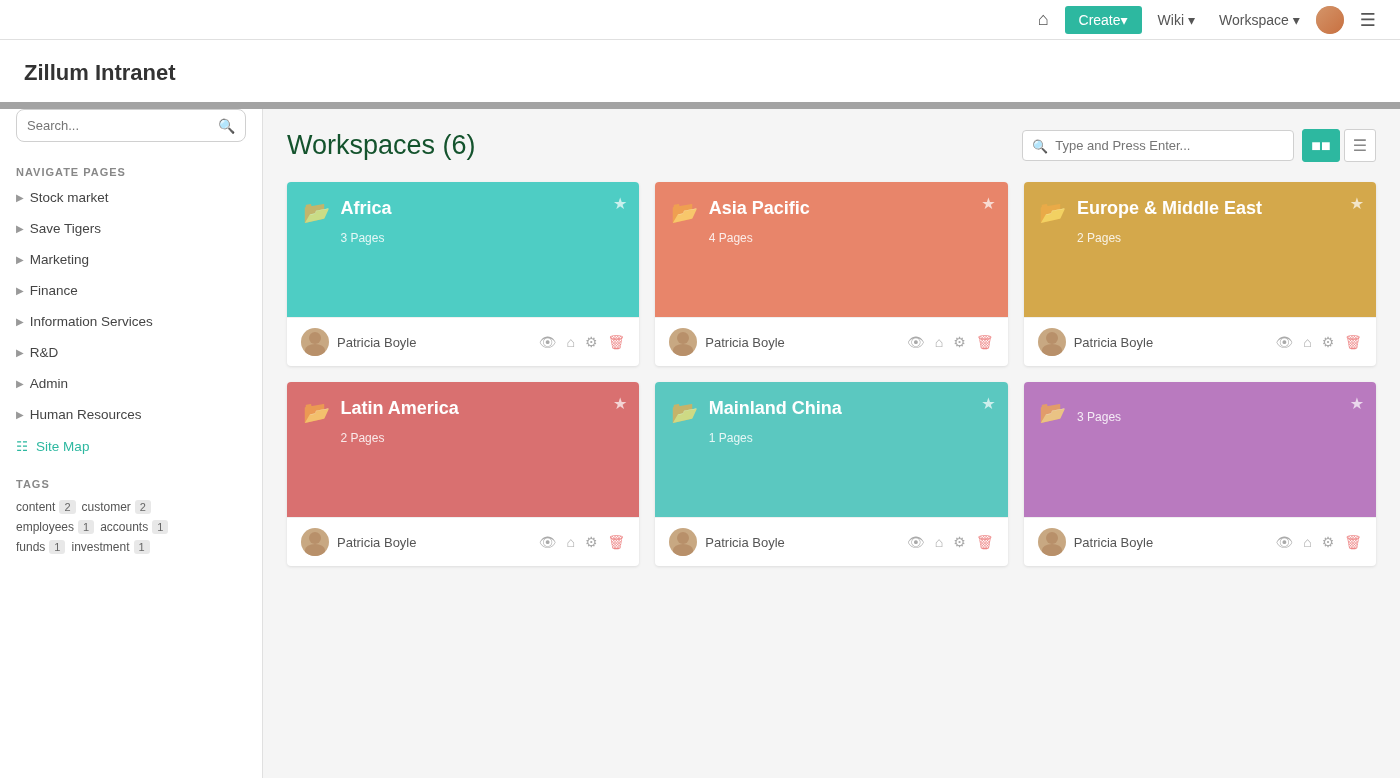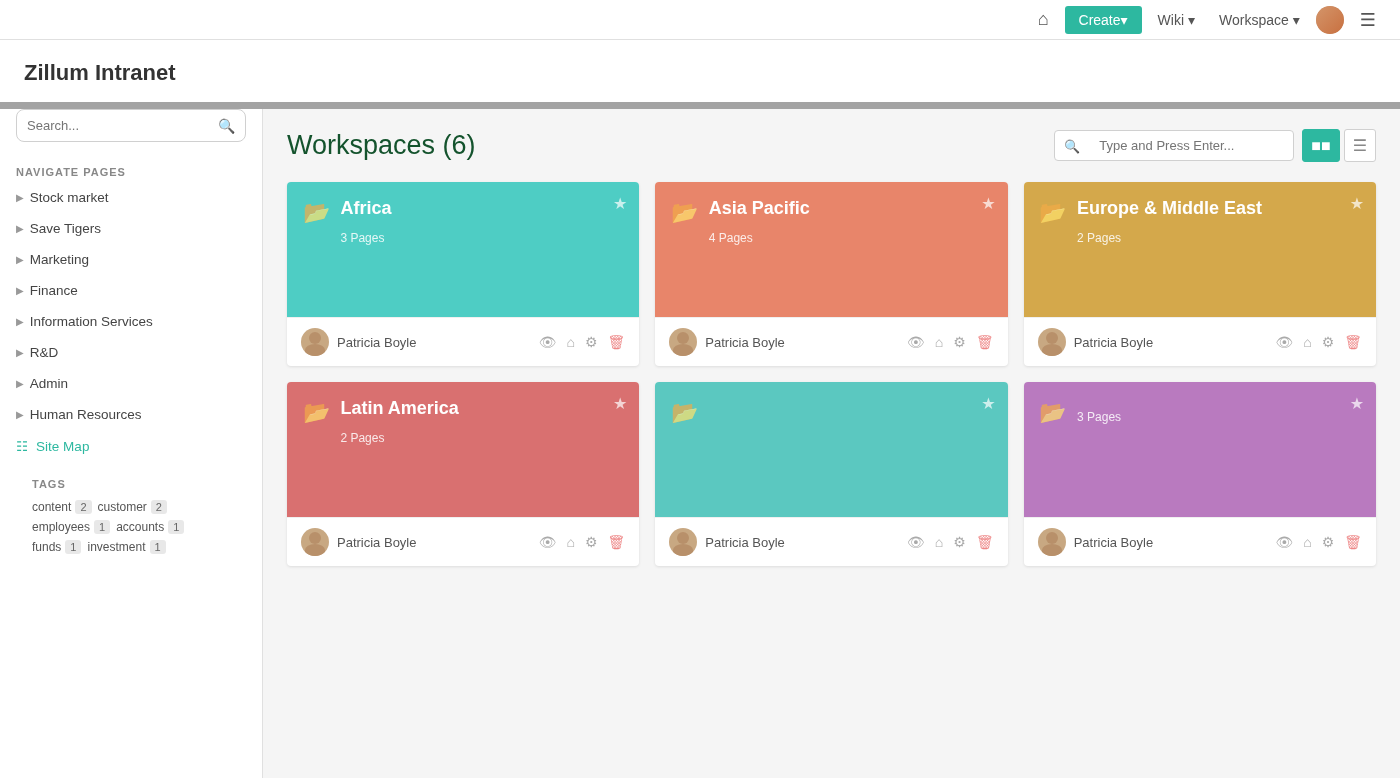--- a/index.html
+++ b/index.html
@@ -118,21 +118,21 @@
     .nav-item .arrow { color: #999; font-size: 10px; }
     .site-map-link {
       display: flex;
       align-items: center;
       gap: 8px;
       padding: 8px 16px;
       color: #2db8a0;
       font-size: 13.5px;
       cursor: pointer;
     }
-    .tags-section { padding: 16px 16px 8px 32px; }
+    .tags-section { padding: 16px 16px 8px 16px; }
     .tags-title { font-size: 11px; font-weight: 700; color: #888; letter-spacing: 1px; text-transform: uppercase; margin-bottom: 10px; }
     .tags-row { display: flex; flex-wrap: wrap; gap: 6px; margin-bottom: 6px; }
     .tag-item {
       display: flex;
       align-items: center;
       gap: 4px;
       font-size: 12px;
       color: #555;
       cursor: pointer;
     }
@@ -159,25 +159,25 @@
     }
     .workspaces-title {
       font-size: 27px;
       font-weight: 400;
       color: #14532d;
     }
     .header-right { display: flex; align-items: center; gap: 8px; }
     .search-workspaces {
       border: 1px solid #d0d0d0;
       border-radius: 4px;
-      padding: 7px 12px 7px 44px;
+      padding: 7px 12px 7px 32px;
       font-size: 13px;
       color: #888;
       outline: none;
-      width: 240px;
+      width: 272px;
       background: #fff;
     }
     .search-wrap { position: relative; }
     .search-wrap .s-icon { position: absolute; left: 10px; top: 50%; transform: translateY(-50%); color: #aaa; font-size: 13px; }
     .view-toggle { display: flex; gap: 4px; }
     .view-btn {
       padding: 6px 8px;
       border: 1px solid #d0d0d0;
       background: #fff;
       cursor: pointer;
@@ -475,20 +475,24 @@
             <span class="card-action-icon">⌂</span>
             <span class="card-action-icon">⚙</span>
             <span class="card-action-icon delete">🗑</span>
           </div>
         </div>
       </div>
 
       <div class="ws-card">
         <div class="ws-card-header color-cyan">
           <span class="folder-icon">📂</span>
+          <div>
+            <div class="card-title">Mainland China</div>
+            <div class="card-pages">1 Pages</div>
+          </div>
           <span class="star-icon">★</span>
         </div>
         <div class="ws-card-footer">
           <div class="user-info">
             <div class="avatar-placeholder"></div>
             <span class="user-name">Patricia Boyle</span>
           </div>
           <div class="card-actions">
             <span class="card-action-icon">👁</span>
             <span class="card-action-icon">⌂</span>

